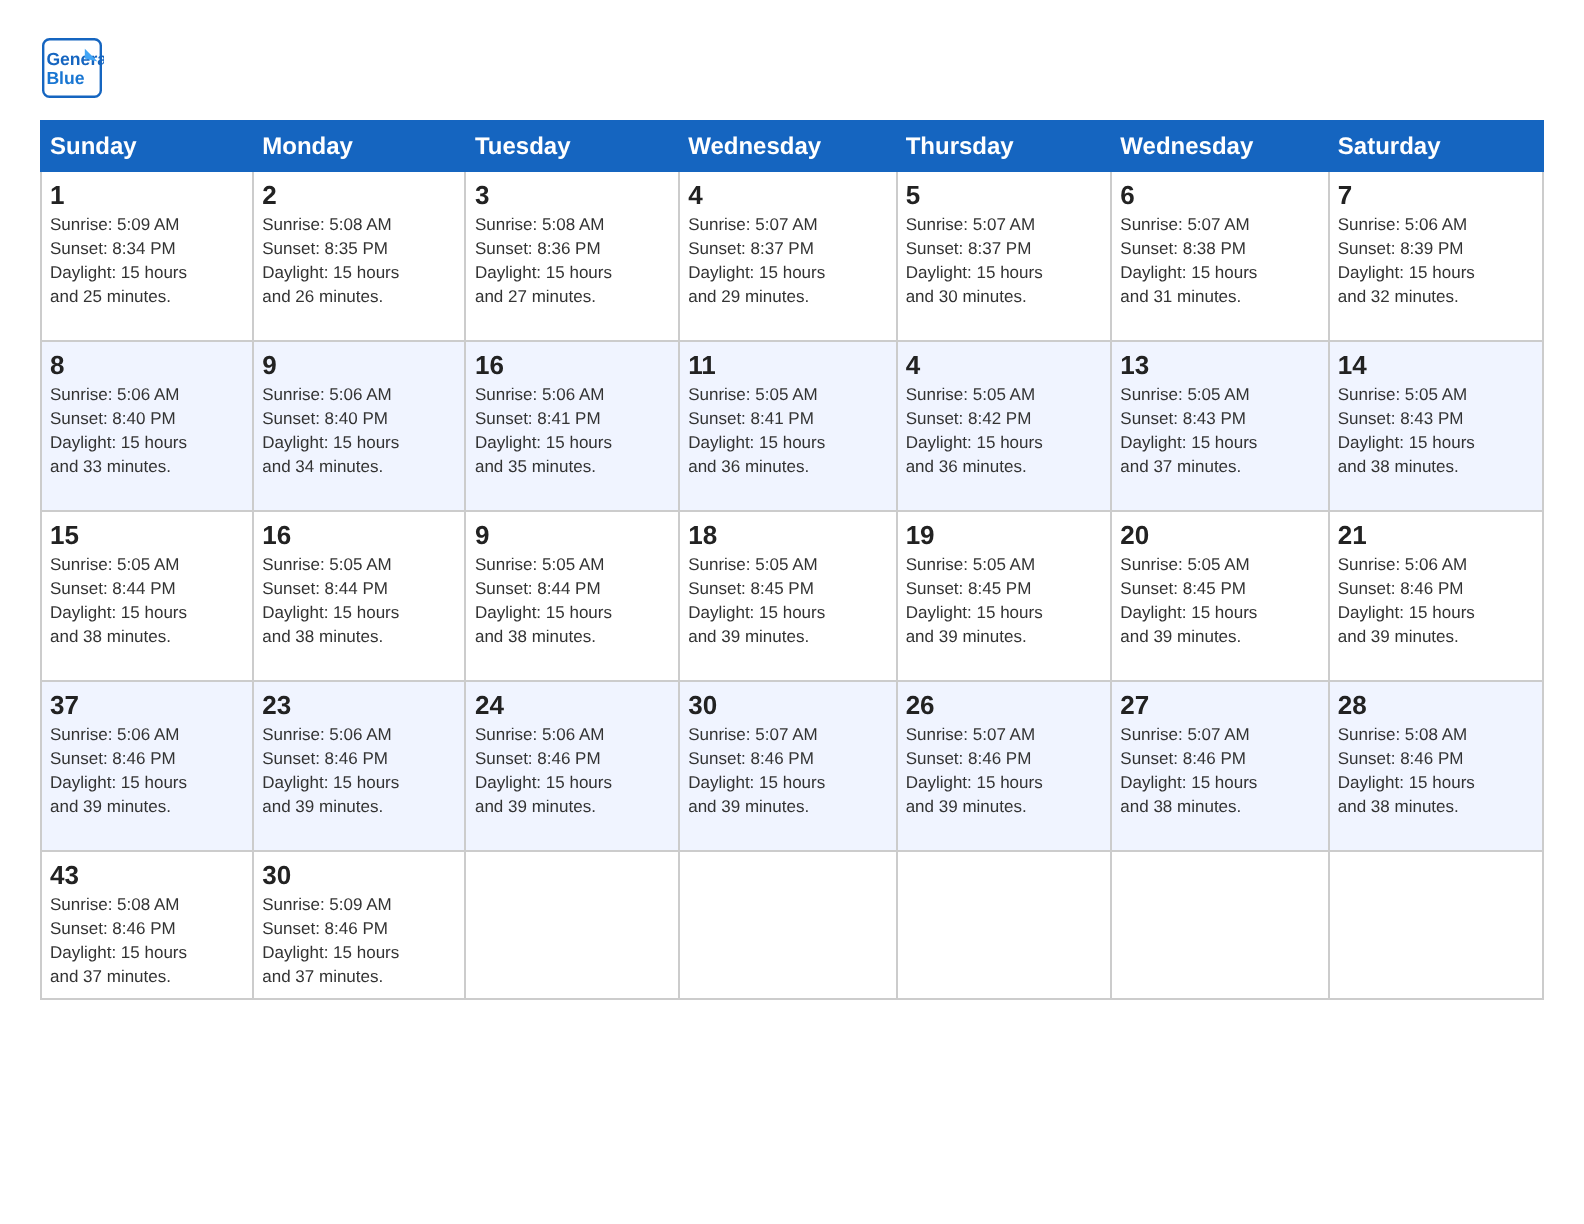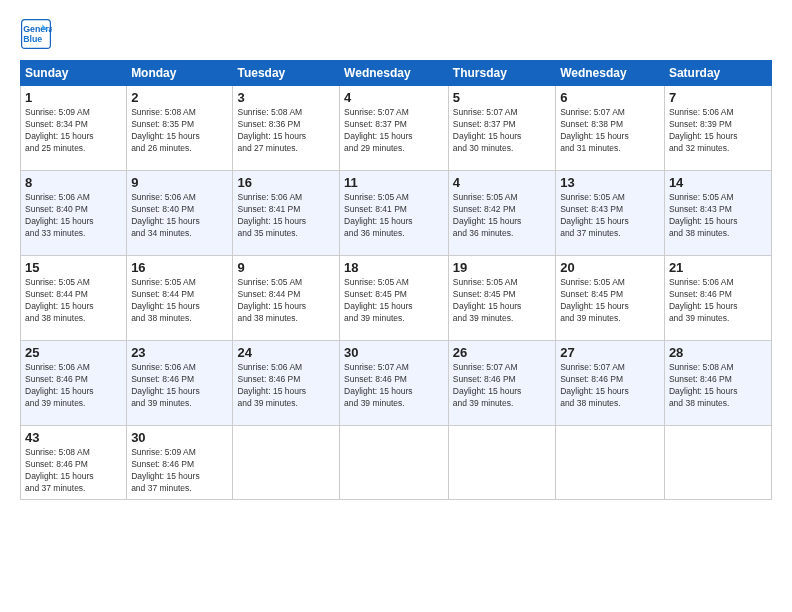--- a/index.html
+++ b/index.html
@@ -283,21 +283,21 @@
           <td>
             <span class="day-num">21</span>
             <div class="day-info" style="white-space: pre-line;">Sunrise: 5:06 AM
 Sunset: 8:46 PM
 Daylight: 15 hours
 and 39 minutes.</div>
           </td>
         </tr>
         <tr class="row-shaded">
           <td>
-            <span class="day-num">25</span>
+            <span class="day-num">37</span>
             <div class="day-info" style="white-space: pre-line;">Sunrise: 5:06 AM
 Sunset: 8:46 PM
 Daylight: 15 hours
 and 39 minutes.</div>
           </td>
           <td>
             <span class="day-num">23</span>
             <div class="day-info" style="white-space: pre-line;">Sunrise: 5:06 AM
 Sunset: 8:46 PM
 Daylight: 15 hours

